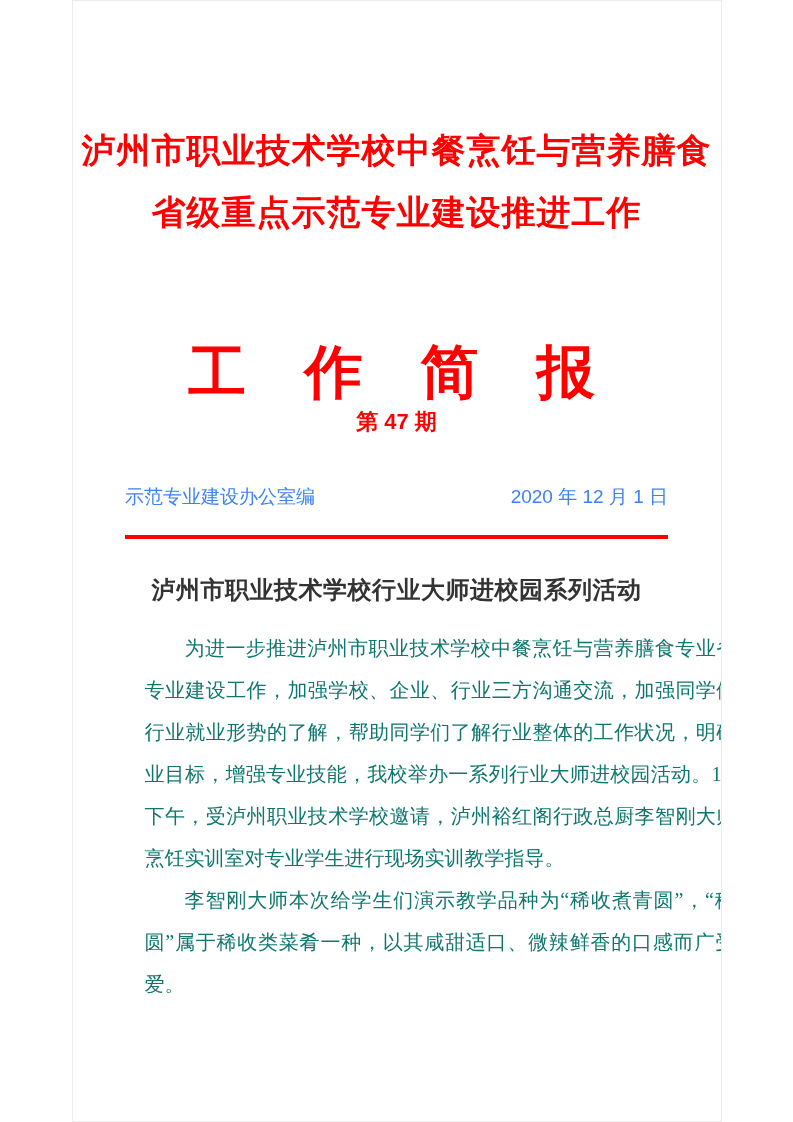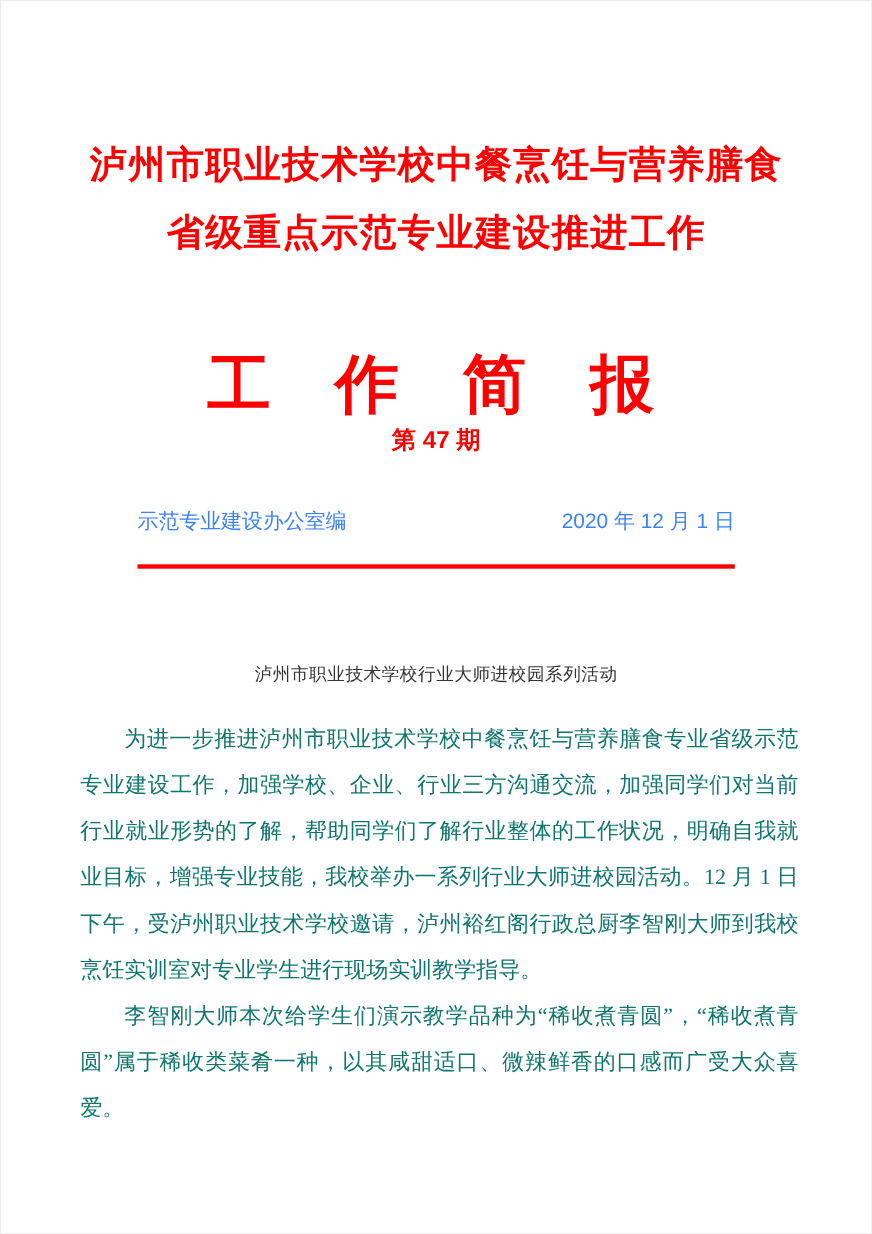--- a/index.html
+++ b/index.html
@@ -2,42 +2,42 @@
 <html lang="zh" style="--accent: #ff0000;"><head>
 <meta charset="utf-8">
 <style>
   html, body {
     margin: 0;
     padding: 0;
     background: #ffffff;
   }
   .page {
     position: relative;
-    width: 793px;
+    width: 650px;
     height: 1122px;
     margin: 0 auto;
     background: #ffffff;
     box-sizing: border-box;
     border: 1px solid #ececec;
     overflow: hidden;
     font-family: "Liberation Sans", sans-serif;
   }
   
   .doc-title {
     margin-top: 118px;
     text-align: center;
     color: var(--accent, #ff0000);
     font-family: "Liberation Sans", sans-serif;
     font-weight: bold;
     font-size: 34px;
     line-height: 62px;
     letter-spacing: 1px;
   }
   .banner {
-    margin-top: 72px;
+    margin-top: 94px;
     text-align: center;
     color: var(--accent, #ff0000);
     font-family: "Liberation Sans", sans-serif;
     font-weight: bold;
     font-size: 58px;
     line-height: 70px;
     letter-spacing: 10px;
     word-spacing: 22px;
     white-space: nowrap;
   }
@@ -60,25 +60,25 @@
     font-family: "Liberation Sans", sans-serif;
   }
   .rule {
     width: 543px;
     height: 4px;
     margin: 24px auto 0 auto;
     background: var(--accent, #ff0000);
   }
   
   .article-heading {
-    margin-top: 80px;
+    margin-top: 34px;
     text-align: center;
     font-family: "Liberation Sans", sans-serif;
-    font-weight: normal;
-    font-size: 16px;
+    font-weight: bold;
+    font-size: 24px;
     line-height: 34px;
     color: #333333;
     letter-spacing: 0.5px;
   }
   .article-body {
     width: 653px;
     margin: 20px 68px 0 72px;
     font-family: "Liberation Serif", "DejaVu Serif", serif;
     font-size: 20px;
     line-height: 42px;

